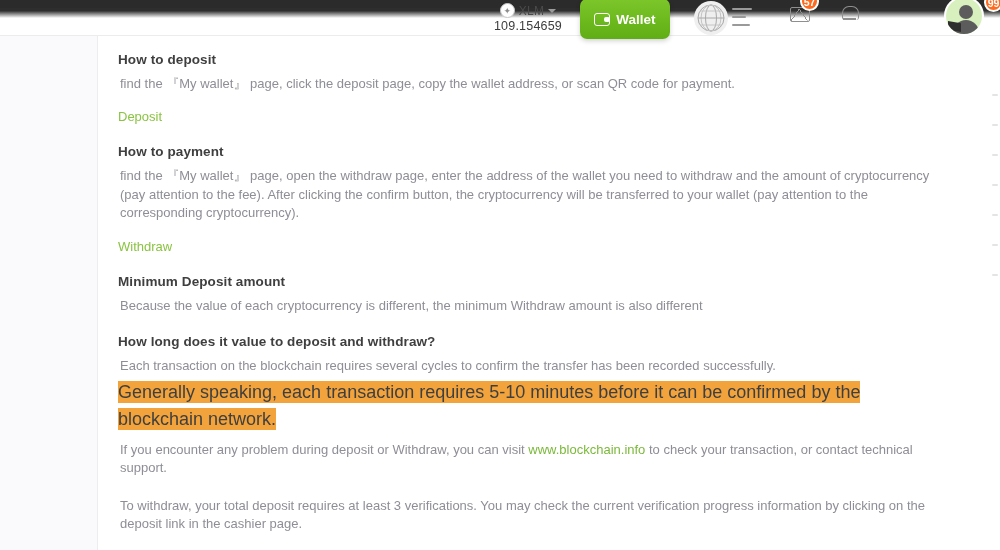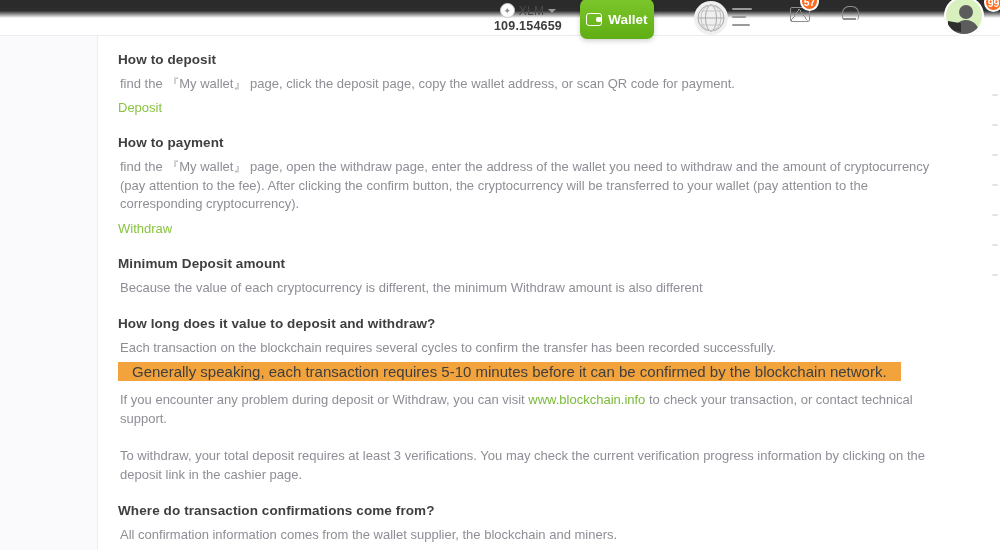--- a/index.html
+++ b/index.html
@@ -47,27 +47,27 @@
     font-size: 9px; color: #8d8d8d;
   }
   .coin-sym { font-size: 12px; color: #4a4a4a; letter-spacing: .3px; }
   .caret-down {
     width: 0; height: 0;
     border-left: 4px solid transparent;
     border-right: 4px solid transparent;
     border-top: 4px solid #9a9a9a;
   }
   .coin-amount {
-    font-size: 12.5px; color: #3d3d3d; font-weight: 700;
+    font-size: 12.5px; color: #3d3d3d; font-weight: 400;
     margin-top: 1px; letter-spacing: .2px;
   }
 
   .wallet-btn {
     position: absolute; left: 580px; top: -1px;
-    width: 74px; height: 40px;
+    width: 90px; height: 40px;
     background: #6aba1e;
     background: linear-gradient(180deg,#7cc62a 0%, #5fae14 100%);
     border-radius: 7px;
     display: flex; align-items: center; justify-content: center;
     gap: 6px;
     color: #fff; font-size: 13.5px; font-weight: 700;
     box-shadow: 0 2px 5px rgba(0,0,0,.18);
     z-index: 50;
   }
   .wallet-ico {
@@ -205,29 +205,29 @@
     margin: 0 0 8px 0;
     font-size: 13.5px; font-weight: 700; color: #3f3f3f;
     letter-spacing: .1px;
   }
   .block { margin-bottom: 19px; }
   .para {
     margin: 0;
     font-size: 13px; color: #8e8e96; line-height: 1.42;
   }
   .link-green {
-    display: inline-block; margin-top: 7px;
+    display: inline-block; margin-top: 16px;
     font-size: 13px; color: #8ac441; text-decoration: none;
   }
   .link-inline { color: #7bb93a; text-decoration: none; }
   .hl {
     background: #f5a623;
     background: #f2a33c;
-    color: #3f3f3f; font-size: 15px;
-    padding: 1px 14px;
+    color: #3f3f3f; font-size: 18px;
+    padding: 1px 0;
     display: inline;
     line-height: 1.5;
   }
   .hl-row { margin: 3px 0 7px 0; }
   .indent { padding-left: 2px; }
   .tight { margin-top: 8px; }
 </style>
 </head>
 <body>
 

